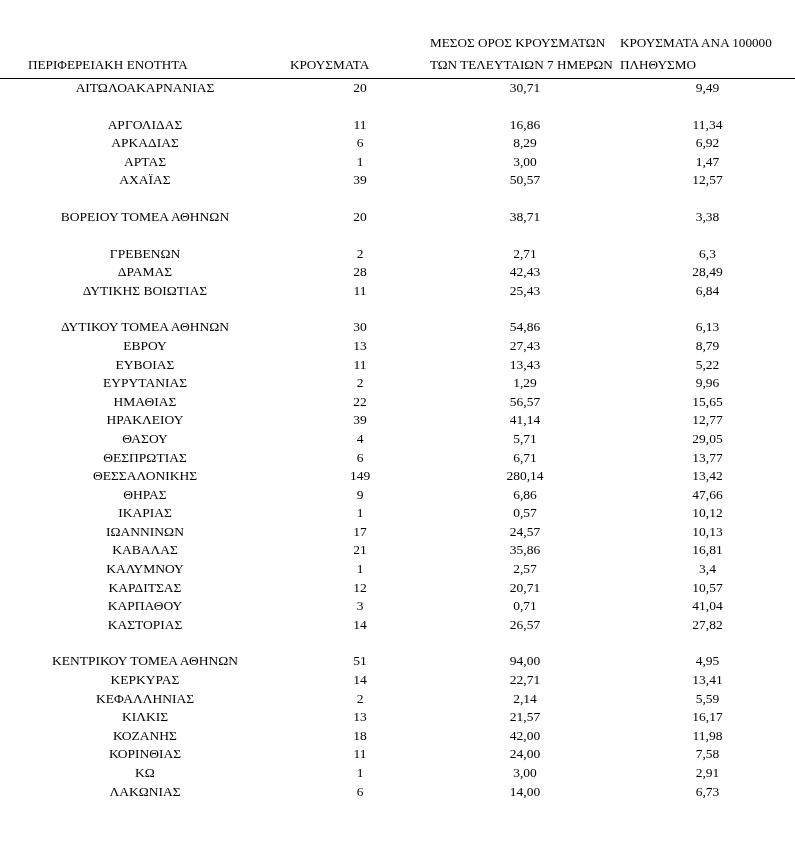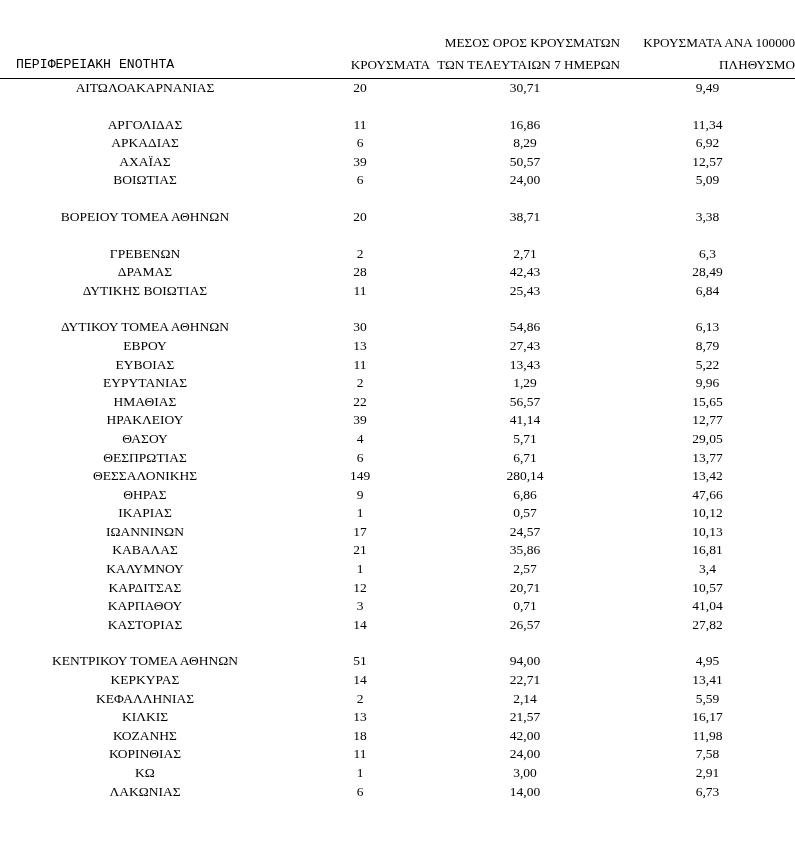--- a/index.html
+++ b/index.html
@@ -30,27 +30,26 @@
   table.data-table col.c-region { width: 290px; }
   table.data-table col.c-cases  { width: 140px; }
   table.data-table col.c-avg    { width: 190px; }
   table.data-table col.c-per100 { width: 175px; }
 
   thead th {
     font-weight: normal;
     font-size: 13.2px;
     vertical-align: bottom;
     padding: 0;
-    text-align: right;
+    text-align: left;
     line-height: 1.35;
   }
   thead th.region-head {
     text-align: left;
-    padding-left: 16px;
-    font-family: Liberation Mono, monospace;
+    padding-left: 28px;
   }
   thead tr.head-top th {
     padding-top: 16px;
     height: 36px;
   }
   thead tr.head-bottom th {
     padding-bottom: 4px;
     height: 22px;
   }
   thead tr.head-bottom th.with-rule {
@@ -116,30 +115,30 @@
           <td>16,86</td>
           <td>11,34</td>
         </tr>
         <tr>
           <td class="region">ΑΡΚΑΔΙΑΣ</td>
           <td>6</td>
           <td>8,29</td>
           <td>6,92</td>
         </tr>
         <tr>
+          <td class="region">ΑΡΤΑΣ</td>
+          <td>1</td>
+          <td>3,00</td>
+          <td>1,47</td>
+        </tr>
+        <tr>
           <td class="region">ΑΧΑΪΑΣ</td>
           <td>39</td>
           <td>50,57</td>
           <td>12,57</td>
-        </tr>
-        <tr>
-          <td class="region">ΒΟΙΩΤΙΑΣ</td>
-          <td>6</td>
-          <td>24,00</td>
-          <td>5,09</td>
         </tr>
         <tr class="spacer">
           <td>&nbsp;</td>
           <td>&nbsp;</td>
           <td>&nbsp;</td>
           <td>&nbsp;</td>
         </tr>
         <tr>
           <td class="region">ΒΟΡΕΙΟΥ ΤΟΜΕΑ ΑΘΗΝΩΝ</td>
           <td>20</td>

